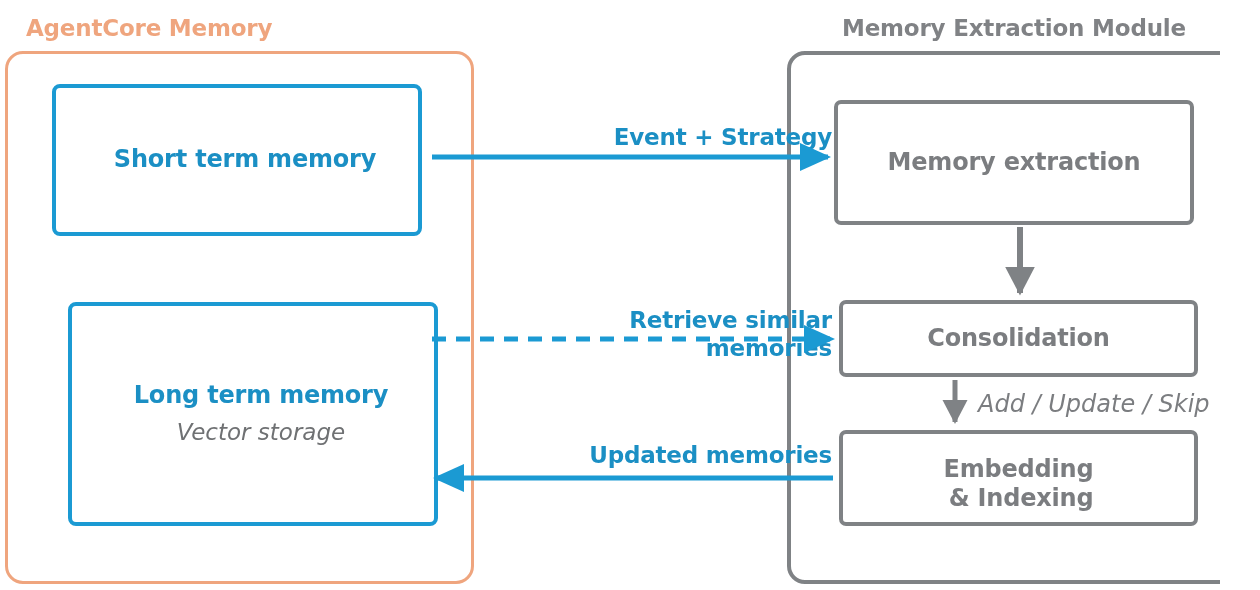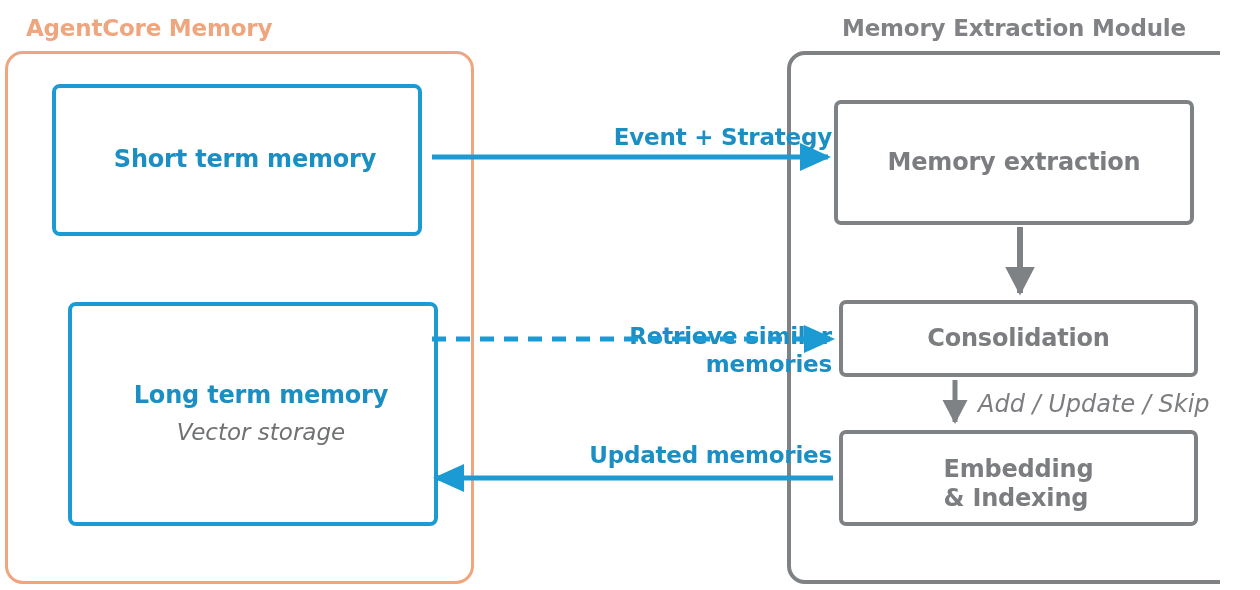--- a/index.html
+++ b/index.html
@@ -95,21 +95,21 @@
   
   .process-box {
     position: absolute;
     box-sizing: border-box;
     border: 4px solid #7f8285;
     border-radius: 7px;
     background: #ffffff;
     display: flex;
     align-items: center;
     justify-content: center;
-    text-align: left;
+    text-align: right;
   }
   .process-label {
     font-weight: bold;
     font-size: 24px;
     color: #7b7d80;
     line-height: 1.18;
     letter-spacing: -0.2px;
   }
   #memory-extraction-box { left: 834px; top: 100px; width: 360px; height: 125px; }
   #consolidation-box     { left: 839px; top: 300px; width: 359px; height: 77px; }
@@ -120,21 +120,21 @@
     position: absolute;
     font-weight: bold;
     font-size: 23px;
     color: #1b8fc4;
     text-align: right;
     letter-spacing: -0.2px;
     line-height: 1.22;
     white-space: pre-line;
   }
   #event-strategy-label   { left: 432px; top: 123px; width: 400px; }
-  #retrieve-similar-label { left: 432px; top: 322px; width: 400px; }
+  #retrieve-similar-label { left: 432px; top: 306px; width: 400px; }
   #updated-memories-label { left: 432px; top: 441px; width: 400px; }
 
   .flow-svg {
     position: absolute;
     left: 0;
     top: 0;
     width: 1260px;
     height: 590px;
     pointer-events: none;
     overflow: visible;

